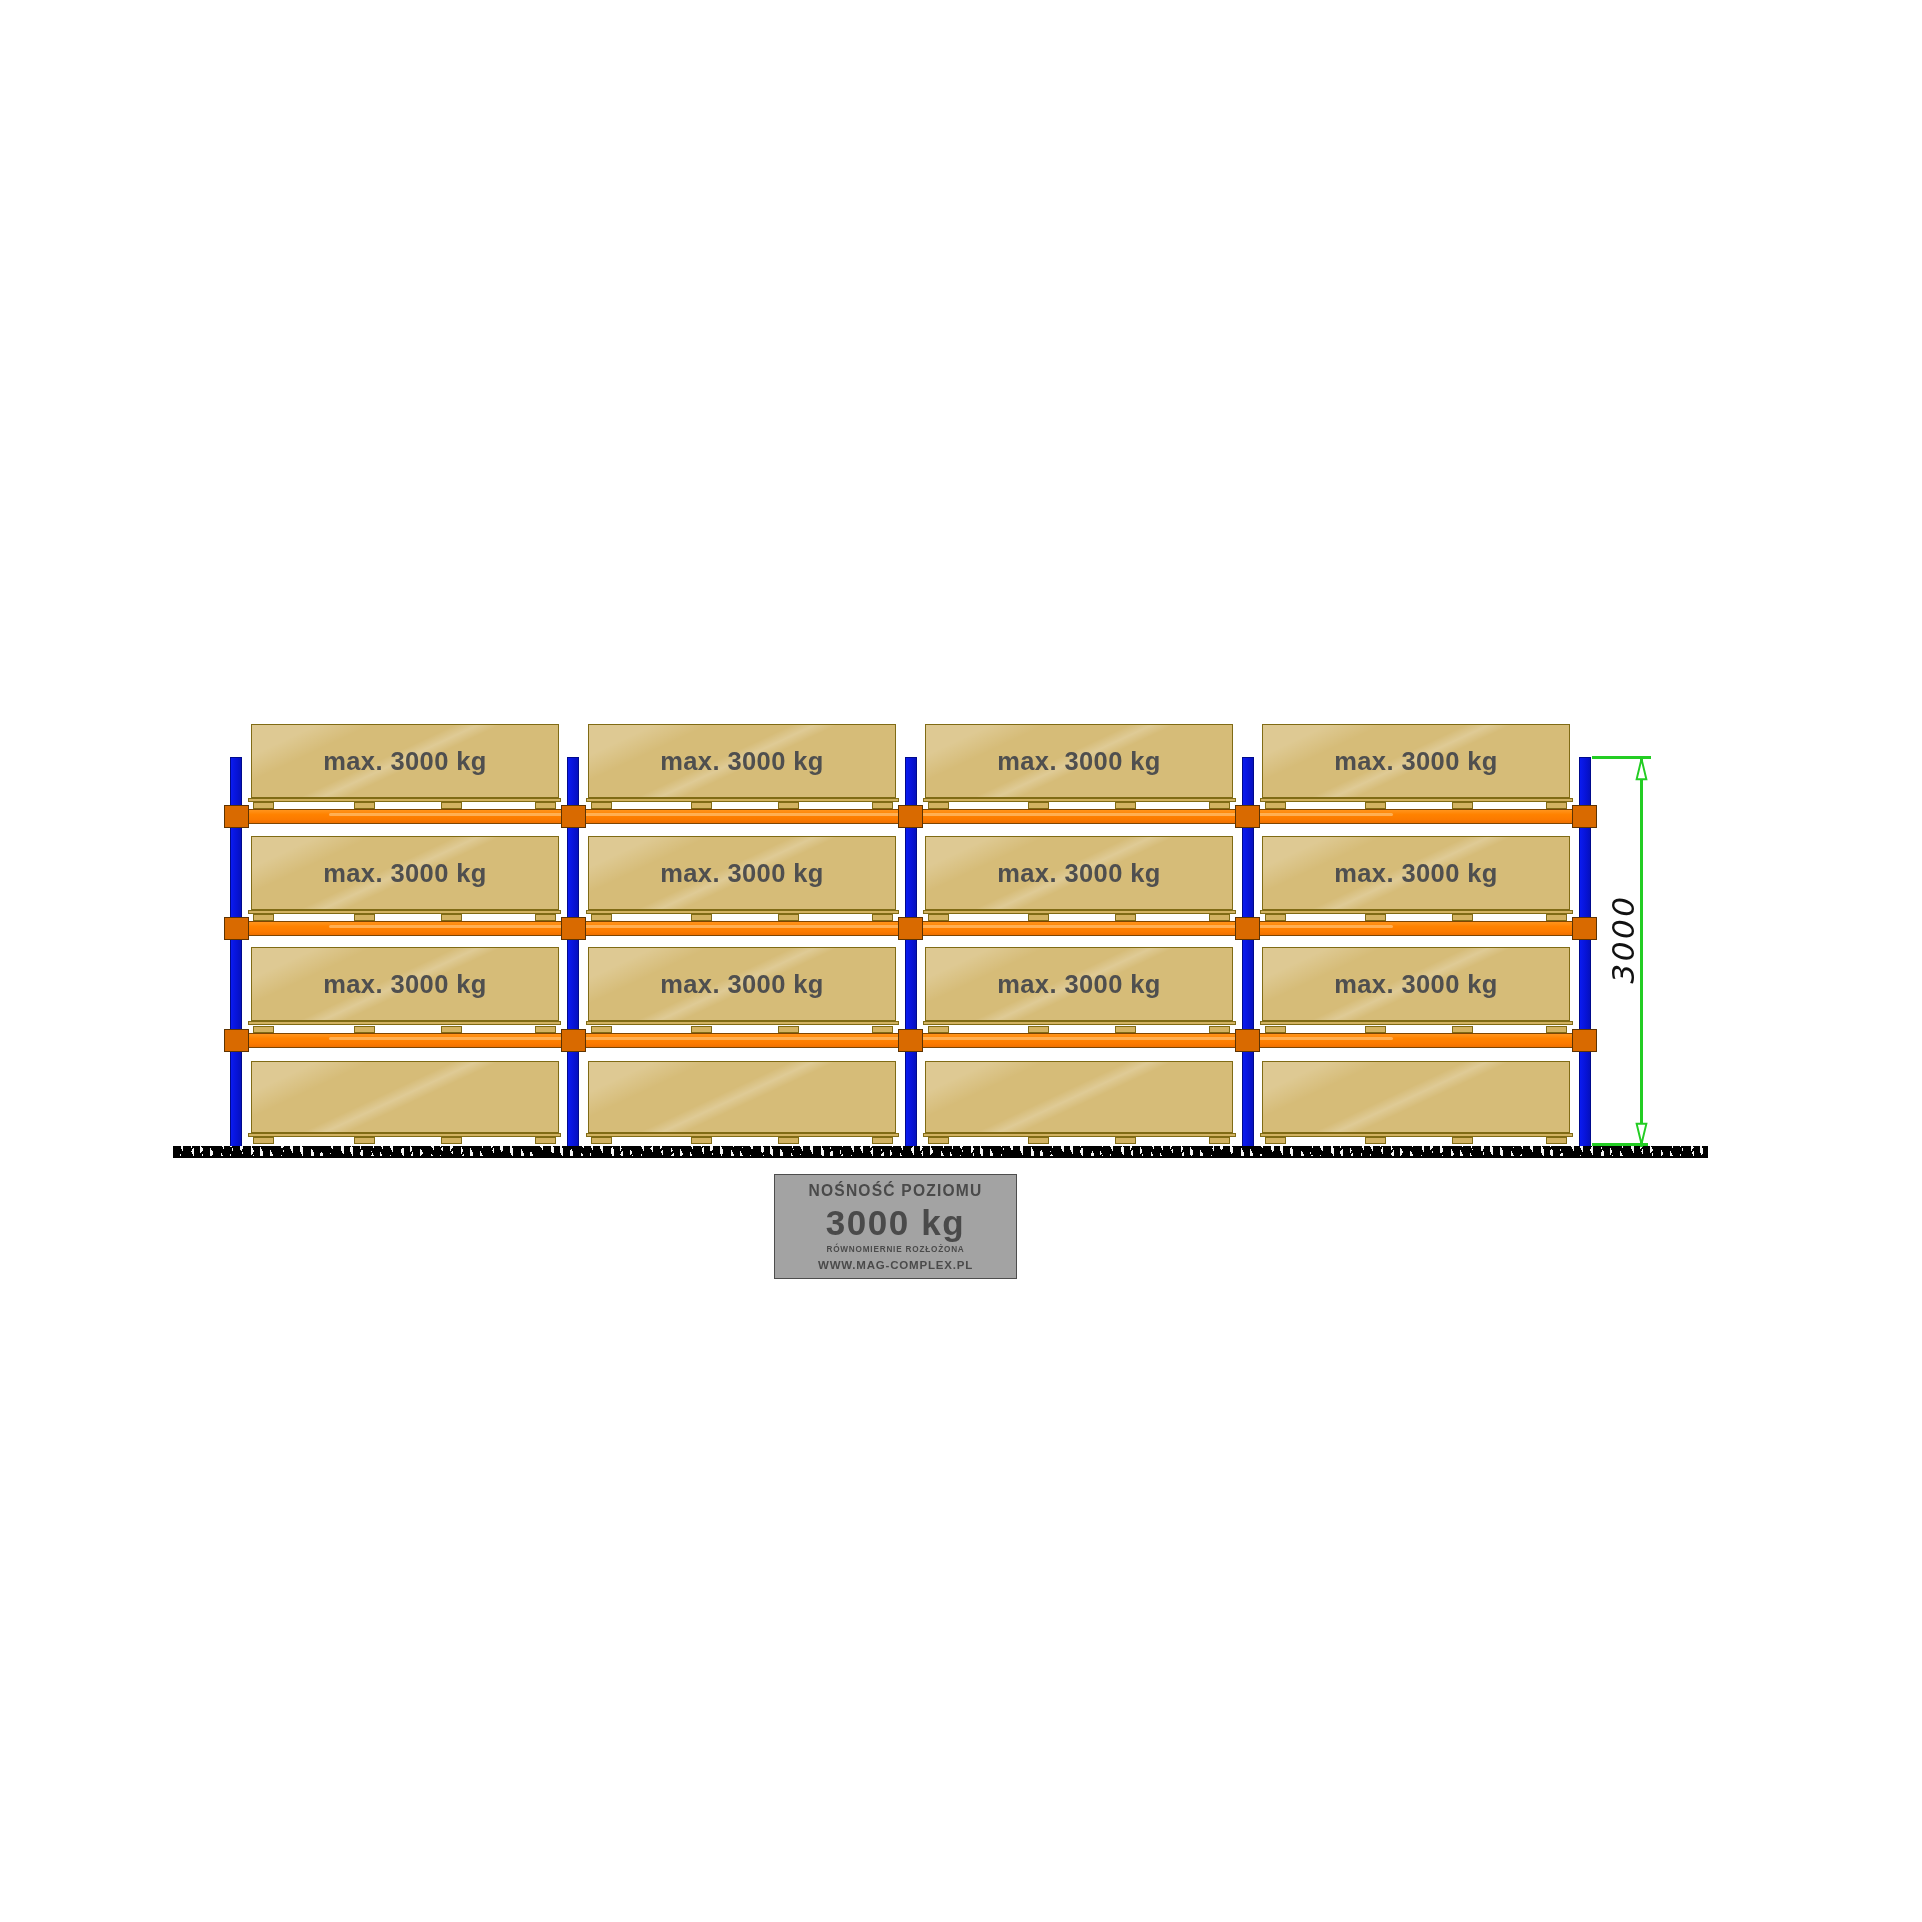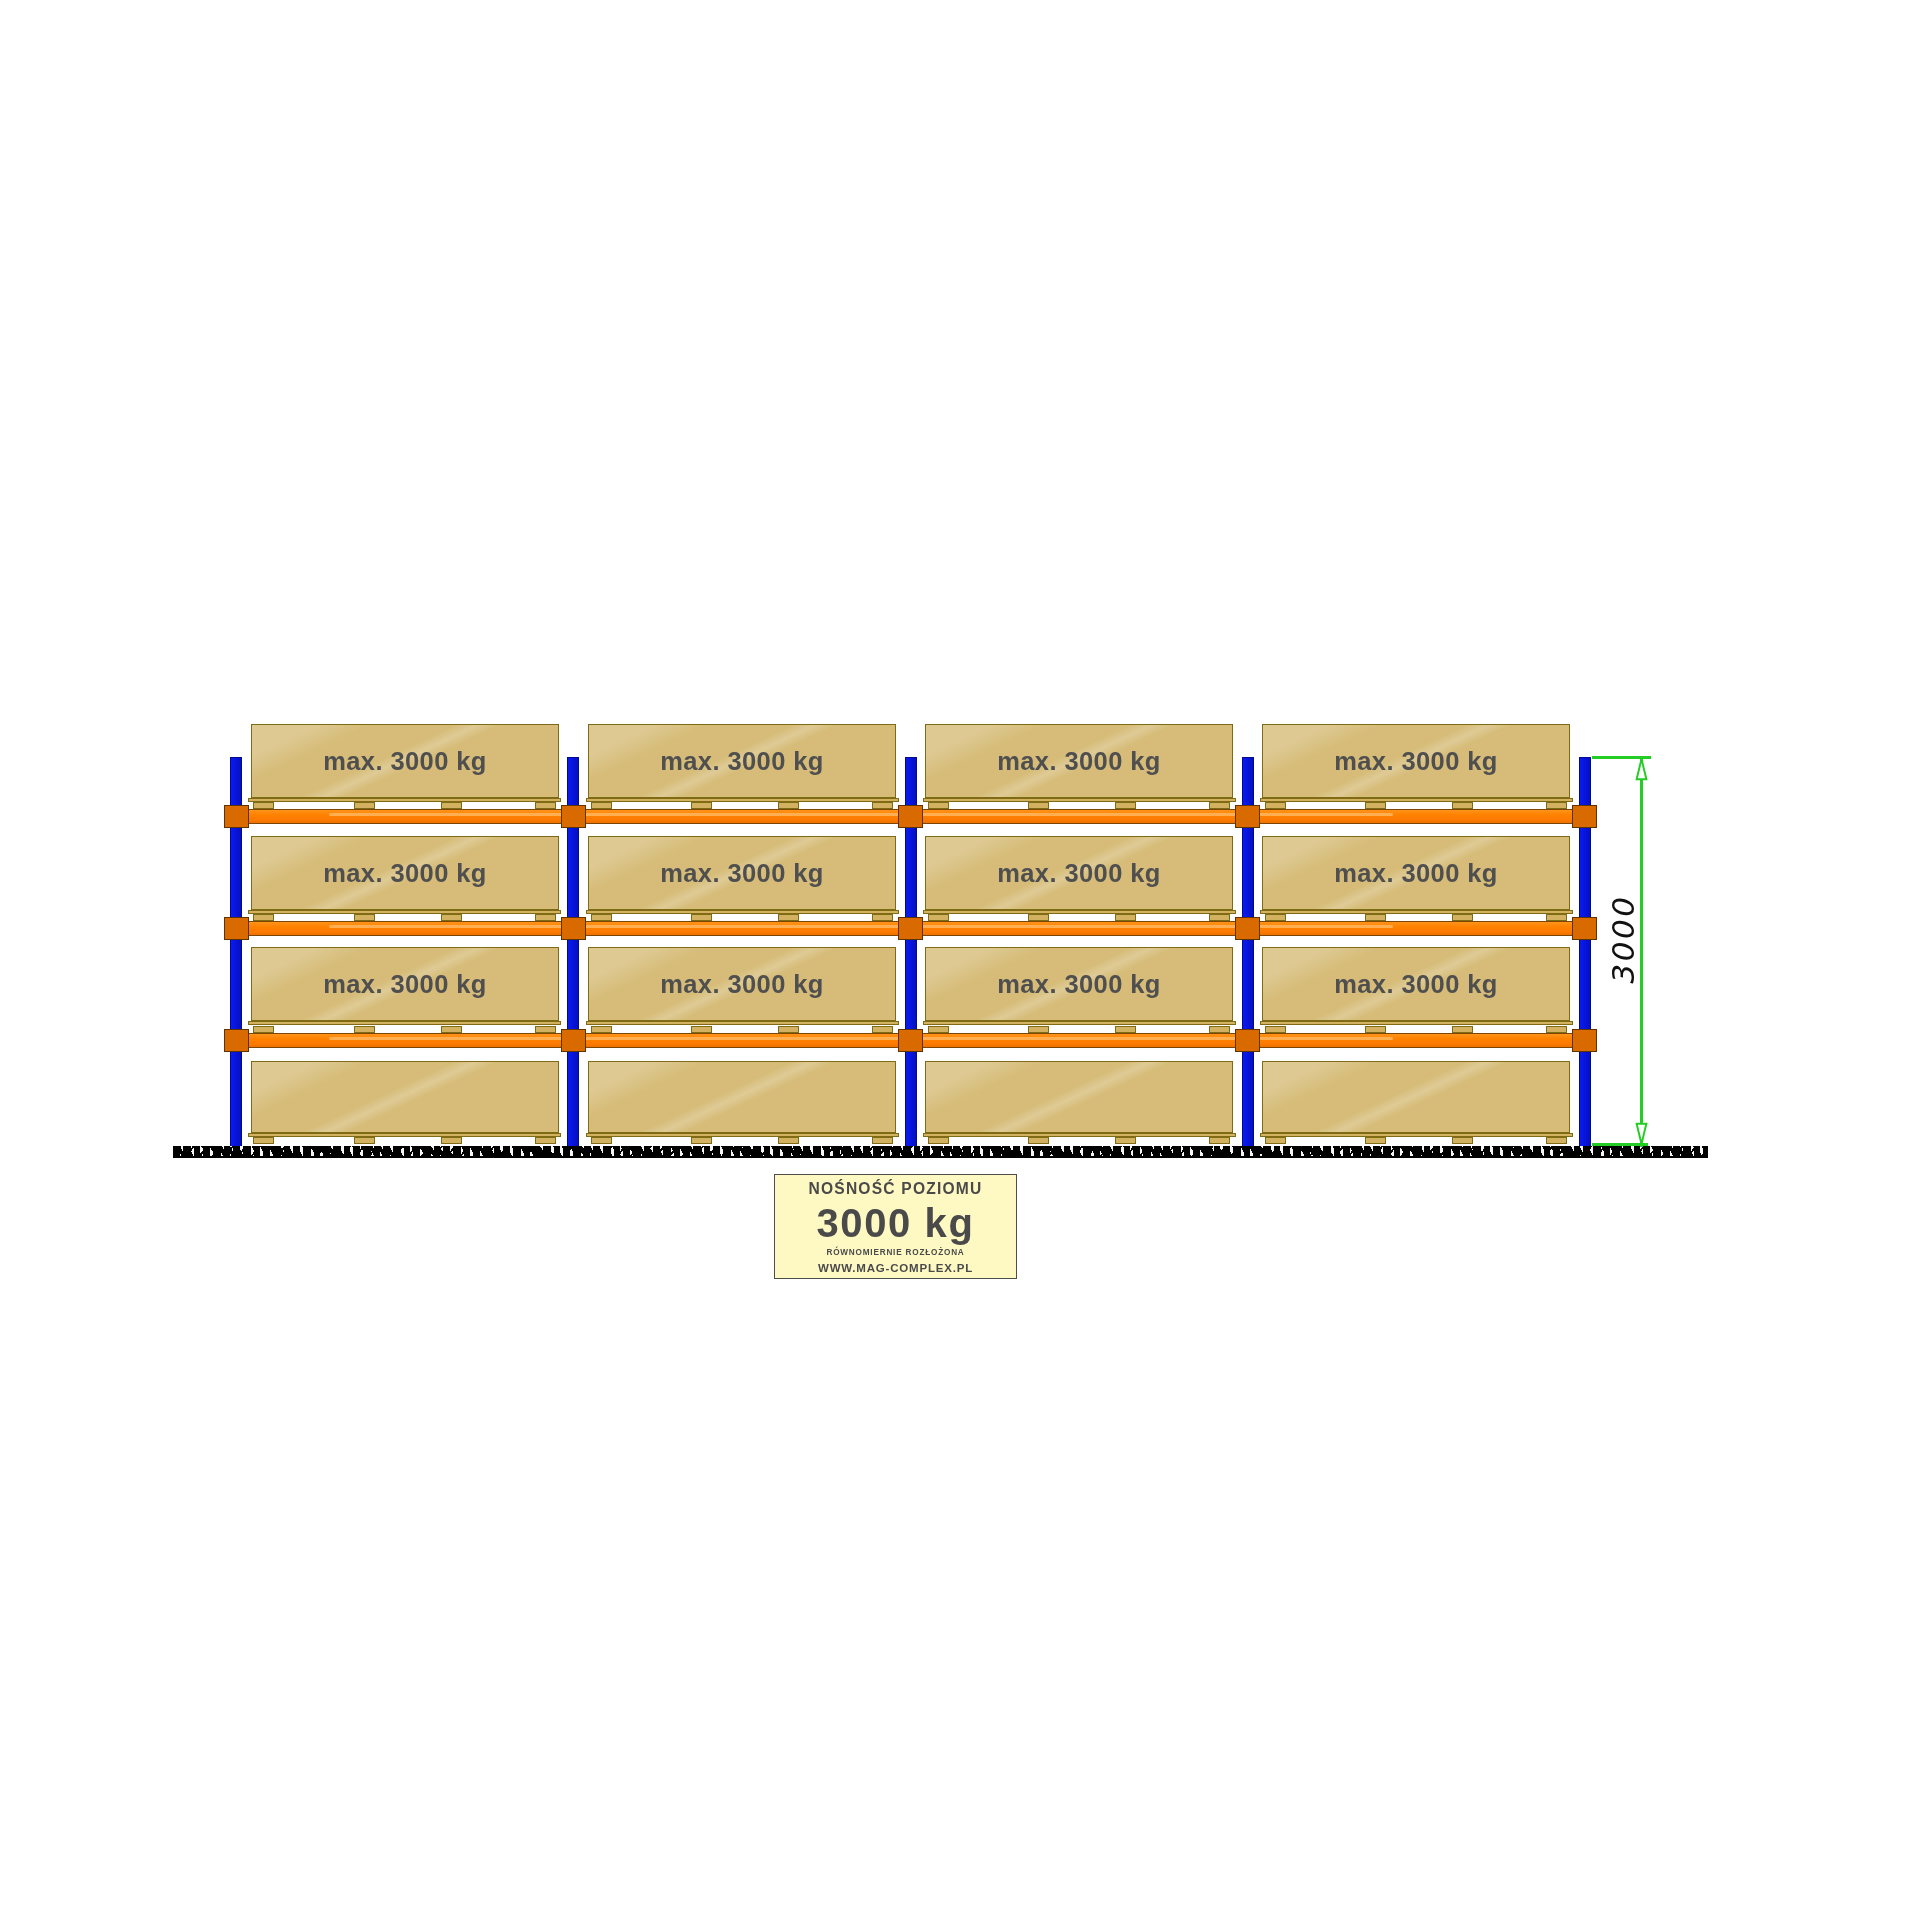--- a/index.html
+++ b/index.html
@@ -88,30 +88,30 @@
     transform:rotate(-90deg);
     font-family:"DejaVu Sans", sans-serif;
     font-style:italic;
     font-size:31px;
     letter-spacing:2.5px;
     color:#111;
   }
   
   .plate{
     position:absolute;
-    background:#fef9c3;
+    background:#a3a3a3;
     border:1.6px solid #4d4d4d;
     box-sizing:border-box;
     display:flex;flex-direction:column;align-items:center;justify-content:center;
     gap:5px;
     color:#4a4a4a;
     text-align:center;
   }
   .plate-title{font-weight:bold;font-size:15.6px;letter-spacing:1.2px;}
-  .plate-value{font-weight:bold;font-size:40px;letter-spacing:1.6px;line-height:1.0;}
+  .plate-value{font-weight:bold;font-size:35px;letter-spacing:1.6px;line-height:1.0;}
   .plate-subtitle{font-weight:bold;font-size:8.2px;letter-spacing:0.8px;}
   .plate-website{font-weight:bold;font-size:11.5px;letter-spacing:0.8px;}
 </style>
 </head>
 <body>
 
 <div id="canvas">
 
   <div id="rack">
       <div class="post" style="left: 230px; top: 757px; width: 11.5px; height: 390px;"></div>

